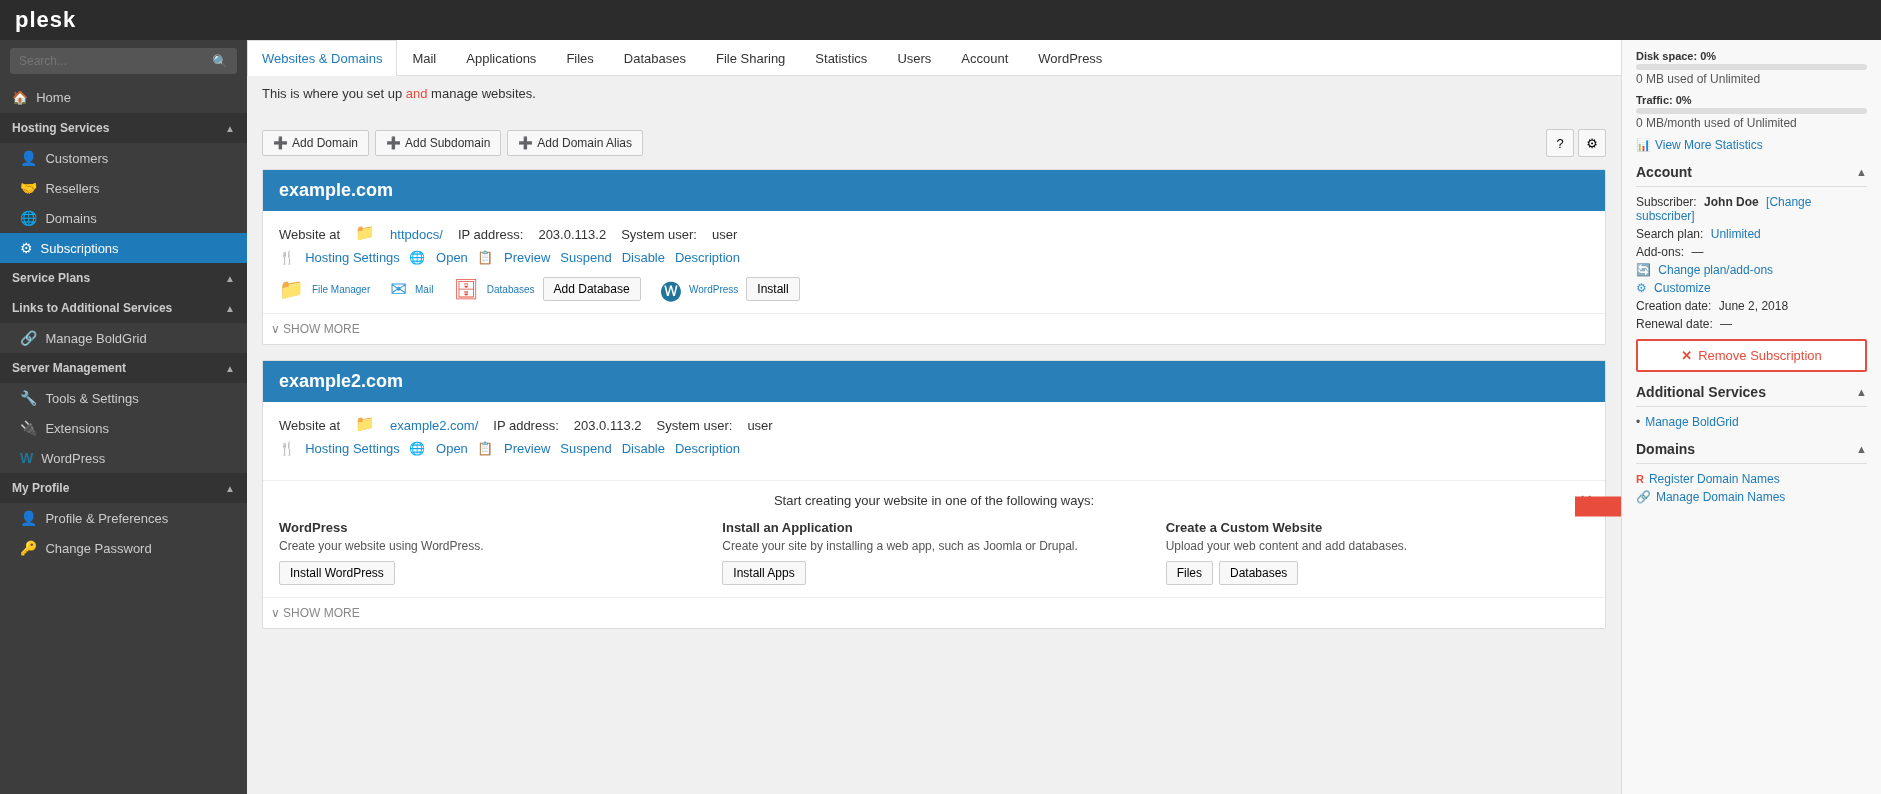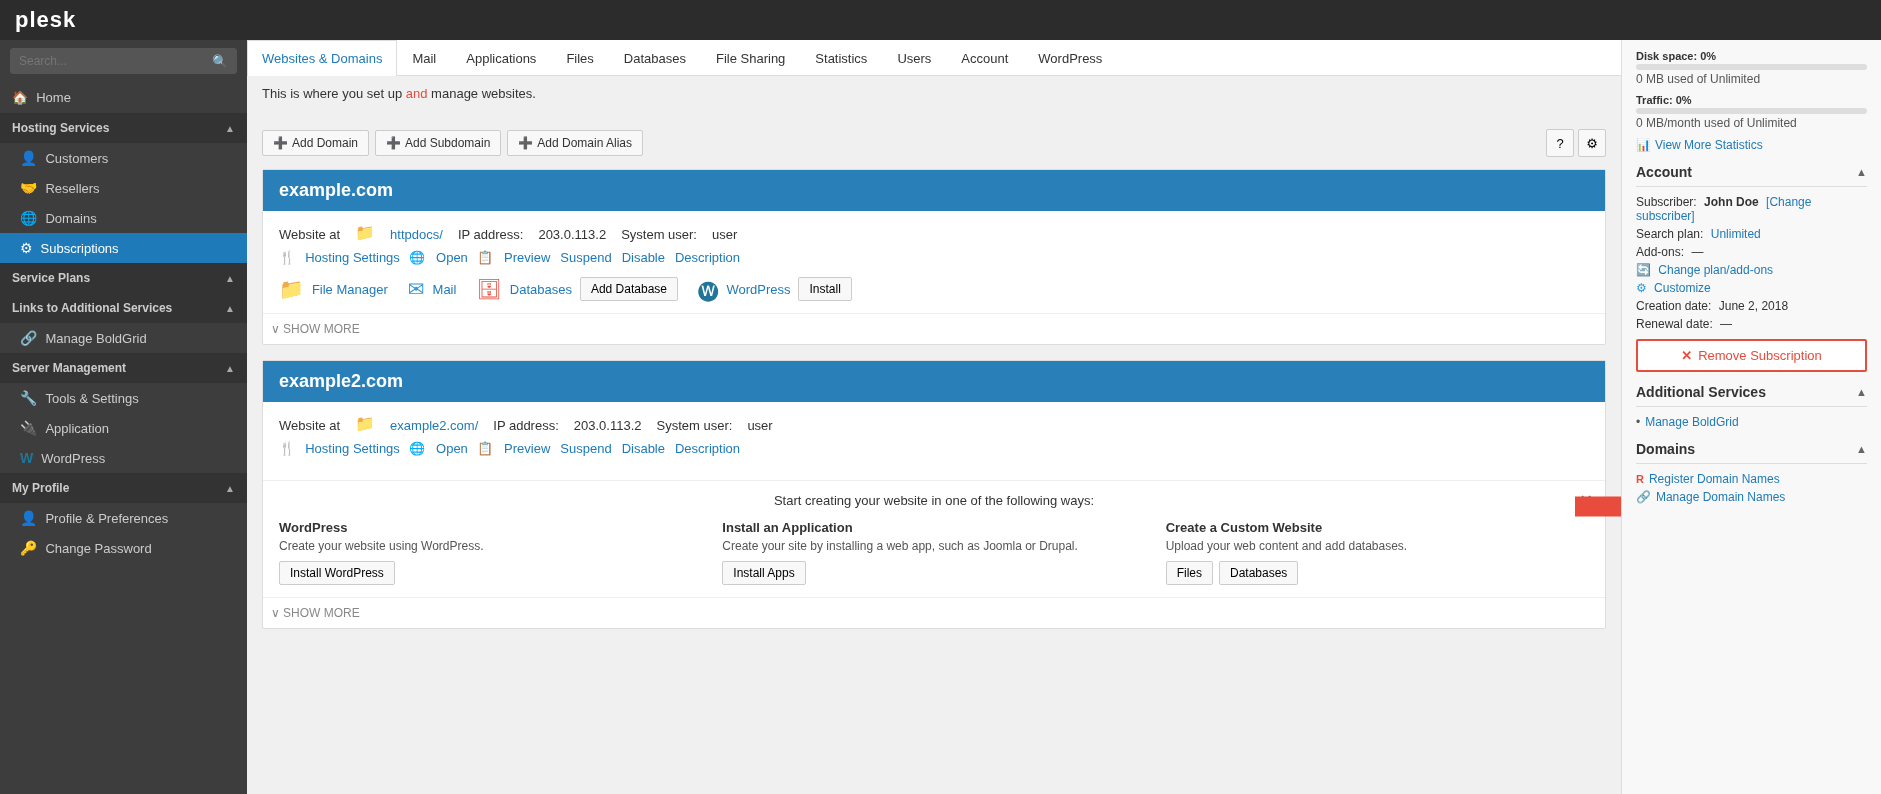--- a/index.html
+++ b/index.html
@@ -212,21 +212,21 @@
       align-items: center;
       gap: 20px;
       flex-wrap: wrap;
     }
     .domain-tool {
       display: flex;
       align-items: center;
       gap: 8px;
       cursor: pointer;
     }
-    .domain-tool a { color: #1e7ab8; text-decoration: none; font-size: 13px; }
+    .domain-tool a { color: #1e7ab8; text-decoration: none; font-size: 10px; }
     .tool-icon { font-size: 20px; }
     .btn-small {
       padding: 4px 10px;
       border: 1px solid #ccc;
       background: #f8f8f8;
       cursor: pointer;
       font-size: 12px;
       border-radius: 2px;
     }
     .show-more {
@@ -370,21 +370,21 @@
     <div class="sidebar-section-header">
       <span>Server Management</span>
       <span class="chevron">▲</span>
     </div>
     <div class="sidebar-item">
       <span class="icon">🔧</span>
       <span>Tools &amp; Settings</span>
     </div>
     <div class="sidebar-item">
       <span class="icon">🔌</span>
-      <span>Application</span>
+      <span>Extensions</span>
     </div>
     <div class="sidebar-item">
       <span class="icon" style="font-weight:bold;color:#21759b;">W</span>
       <span>WordPress</span>
     </div>
 
     <div class="sidebar-section-header">
       <span>My Profile</span>
       <span class="chevron">▲</span>
     </div>

